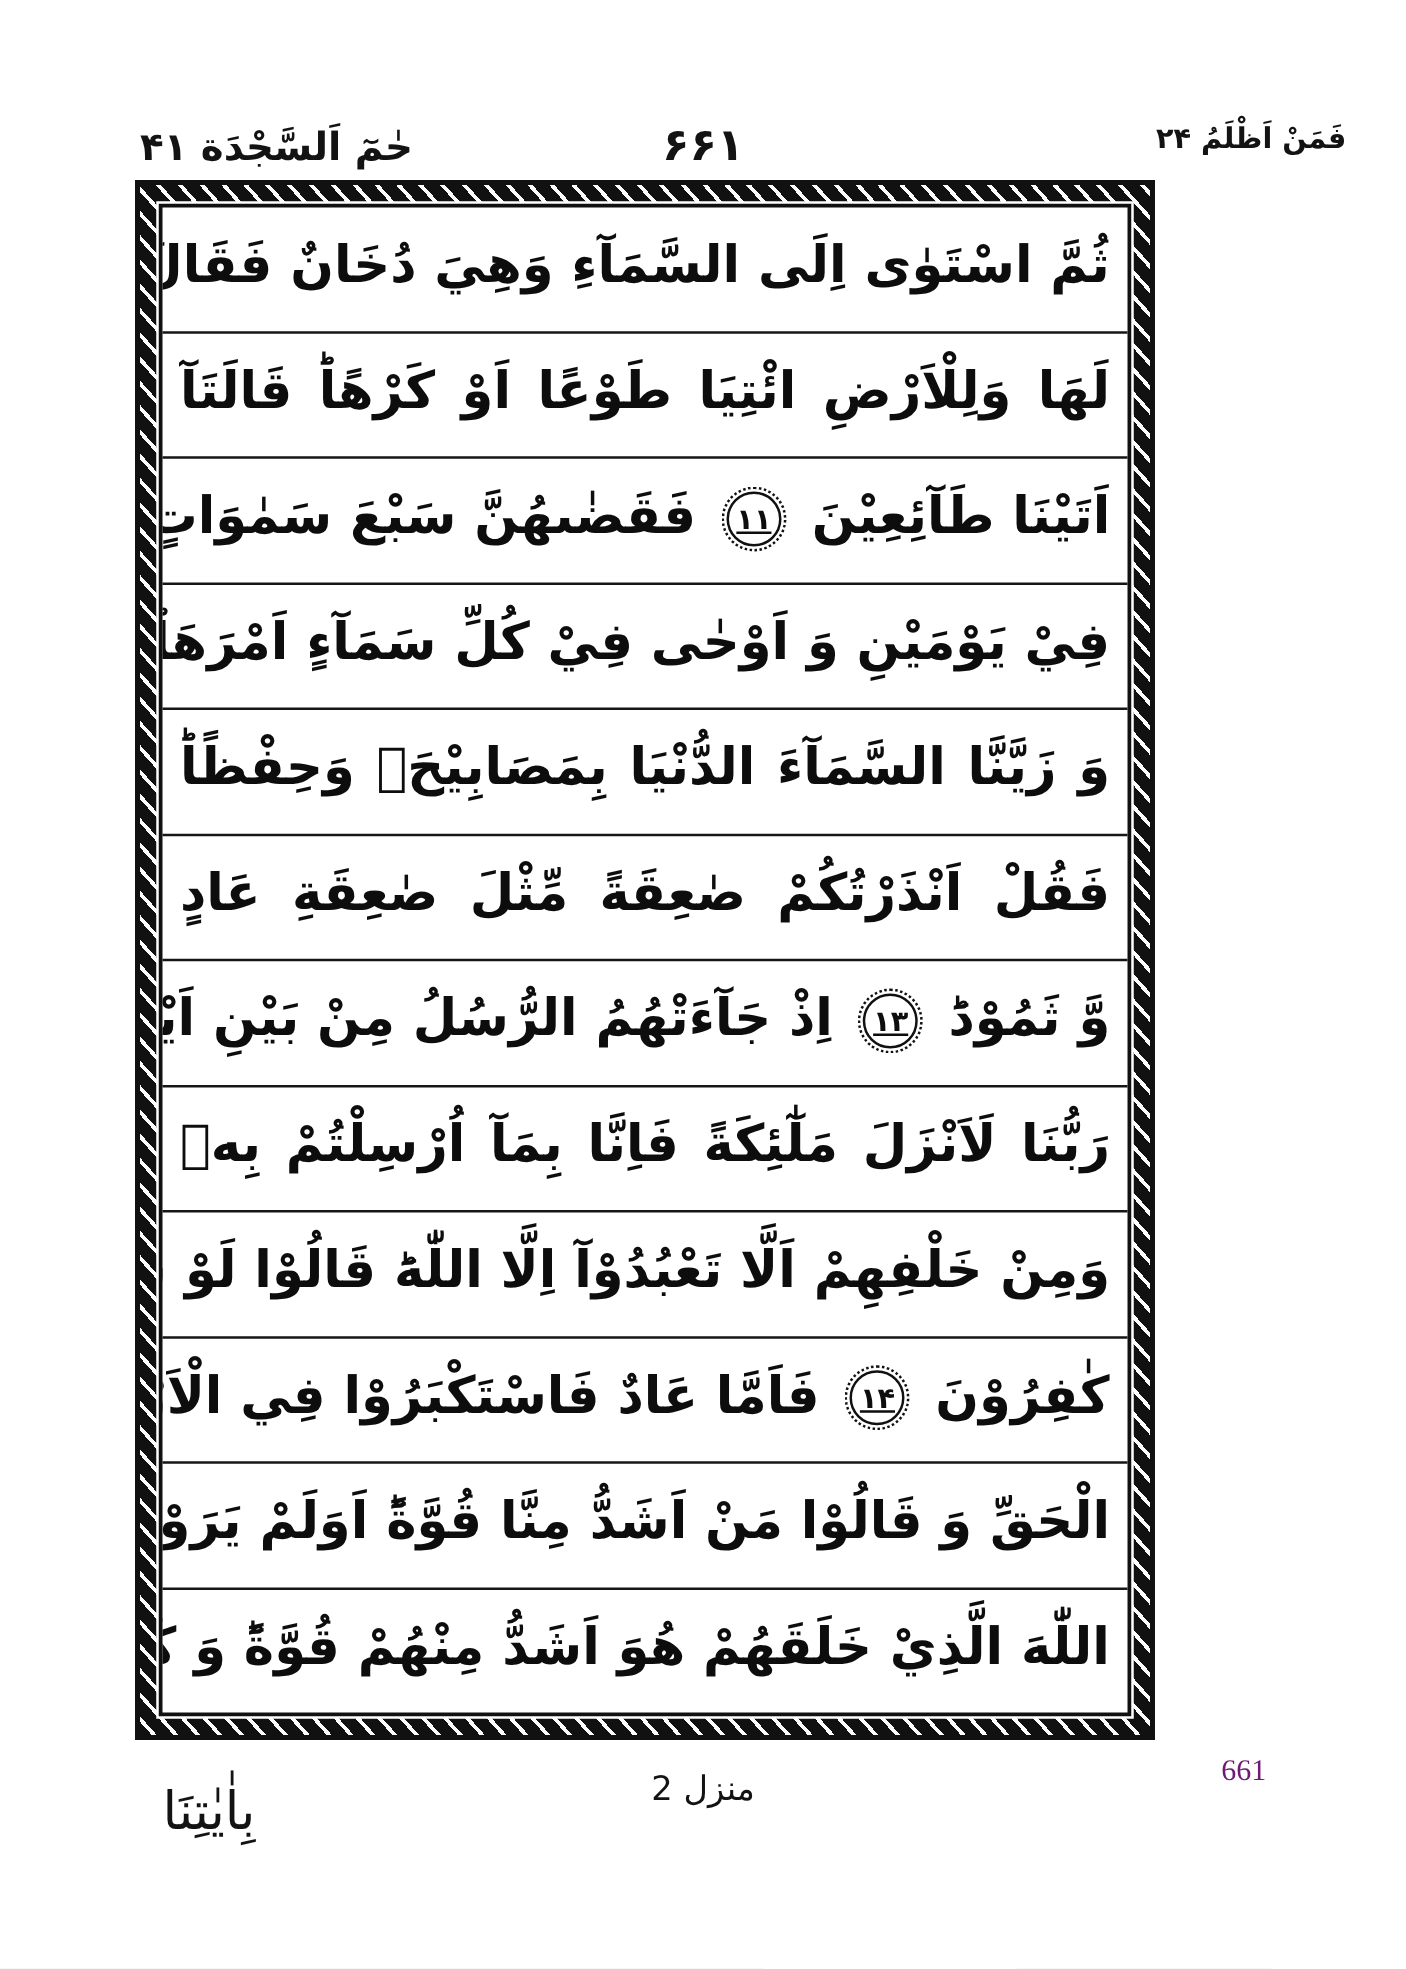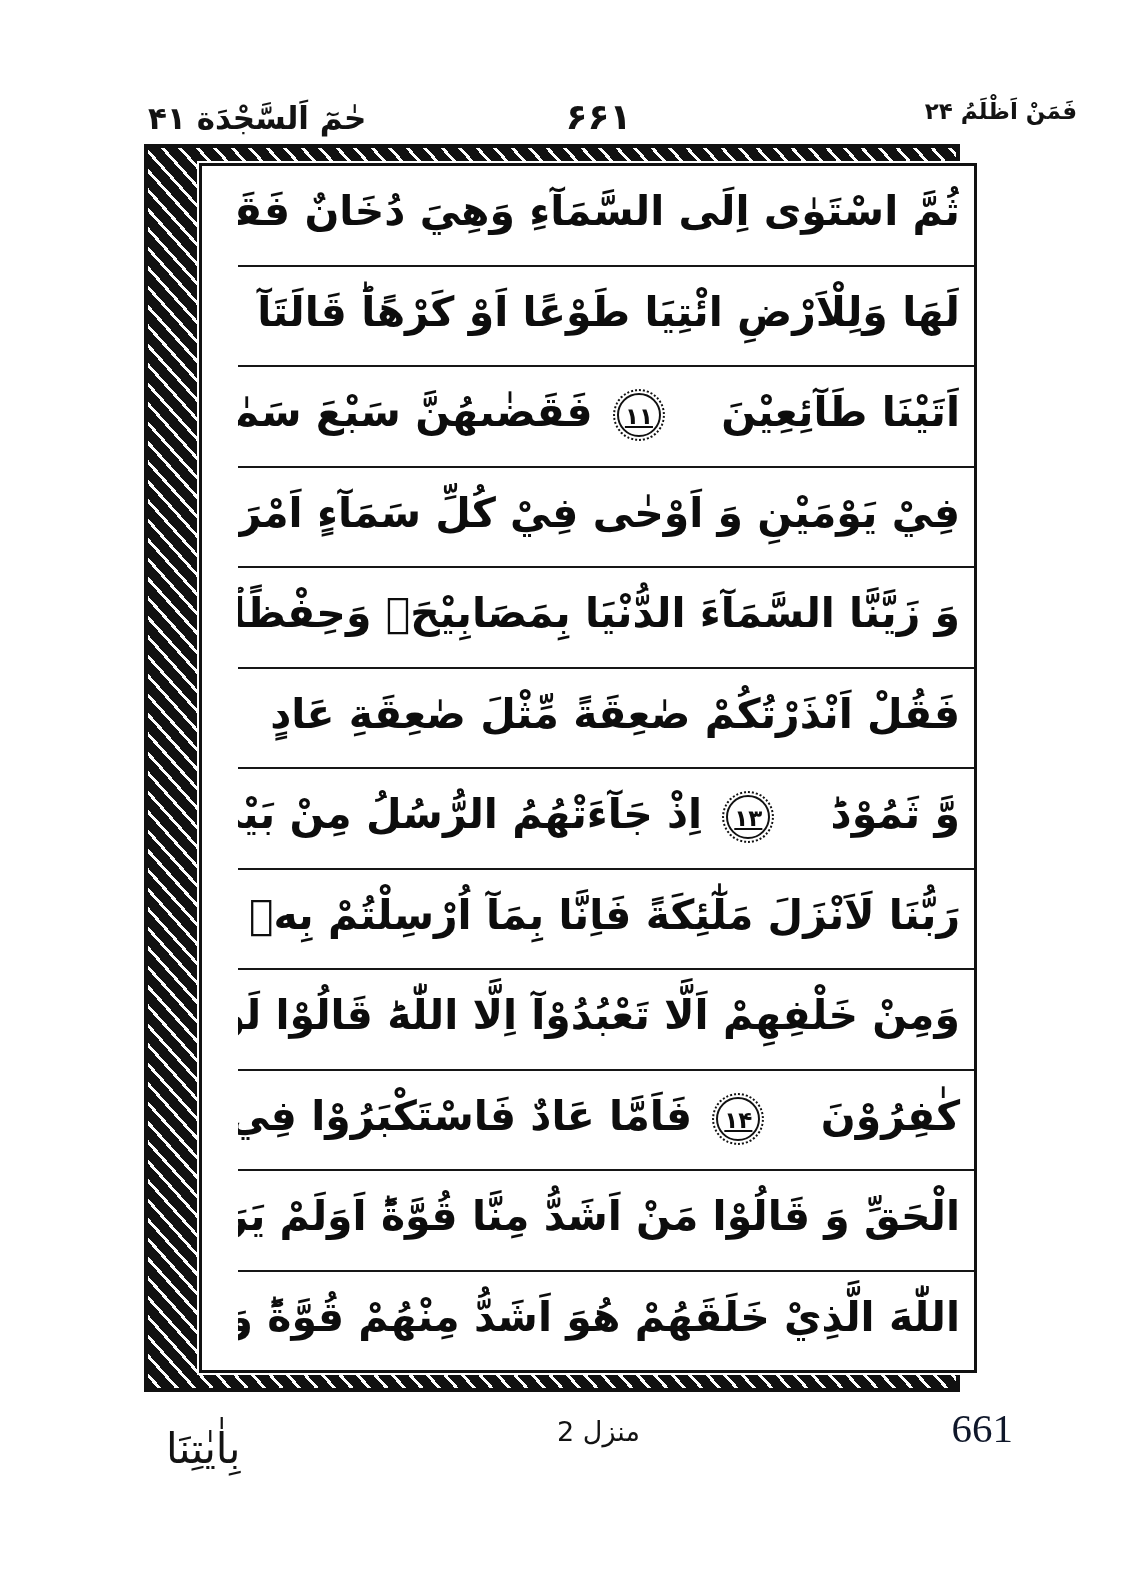--- a/index.html
+++ b/index.html
@@ -1,20 +1,20 @@
 <!DOCTYPE html>
 <html lang="ar"><head>
 <meta charset="utf-8">
 <style>
   html, body {
     margin: 0;
     padding: 0;
     background: #e8e8e4;
   }
-  * { box-sizing: border-box; margin-left: 36px; }
+  * { box-sizing: border-box; }
 
   .page {
     position: relative;
     width: 1125px;
     height: 1575px;
     margin: 0 auto;
     background: #ffffff;
     color: #111;
     font-family: "DejaVu Sans", sans-serif;
     overflow: hidden;
@@ -101,23 +101,23 @@
     white-space: nowrap;
     color: #131313;
   }
   .manzil    { left: 50%; top: 1416px; transform: translateX(-50%); font-size: 27px; }
   .catchword { left: 130px; top: 1424px; font-size: 42px; }
   .pageno {
     position: absolute;
     right: 112px;
     top: 1404px;
     font-family: "Liberation Serif", "DejaVu Serif", serif;
-    font-size: 41px;
+    font-size: 24px;
     font-weight: 400;
-    color: #0f172a;
+    color: #701a75;
     direction: ltr;
   }
 </style>
 </head>
 <body>
 
 <div class="page">
 
   <div class="hdr hdr-left">حٰمٓ اَلسَّجْدَة ۴۱</div>
 

